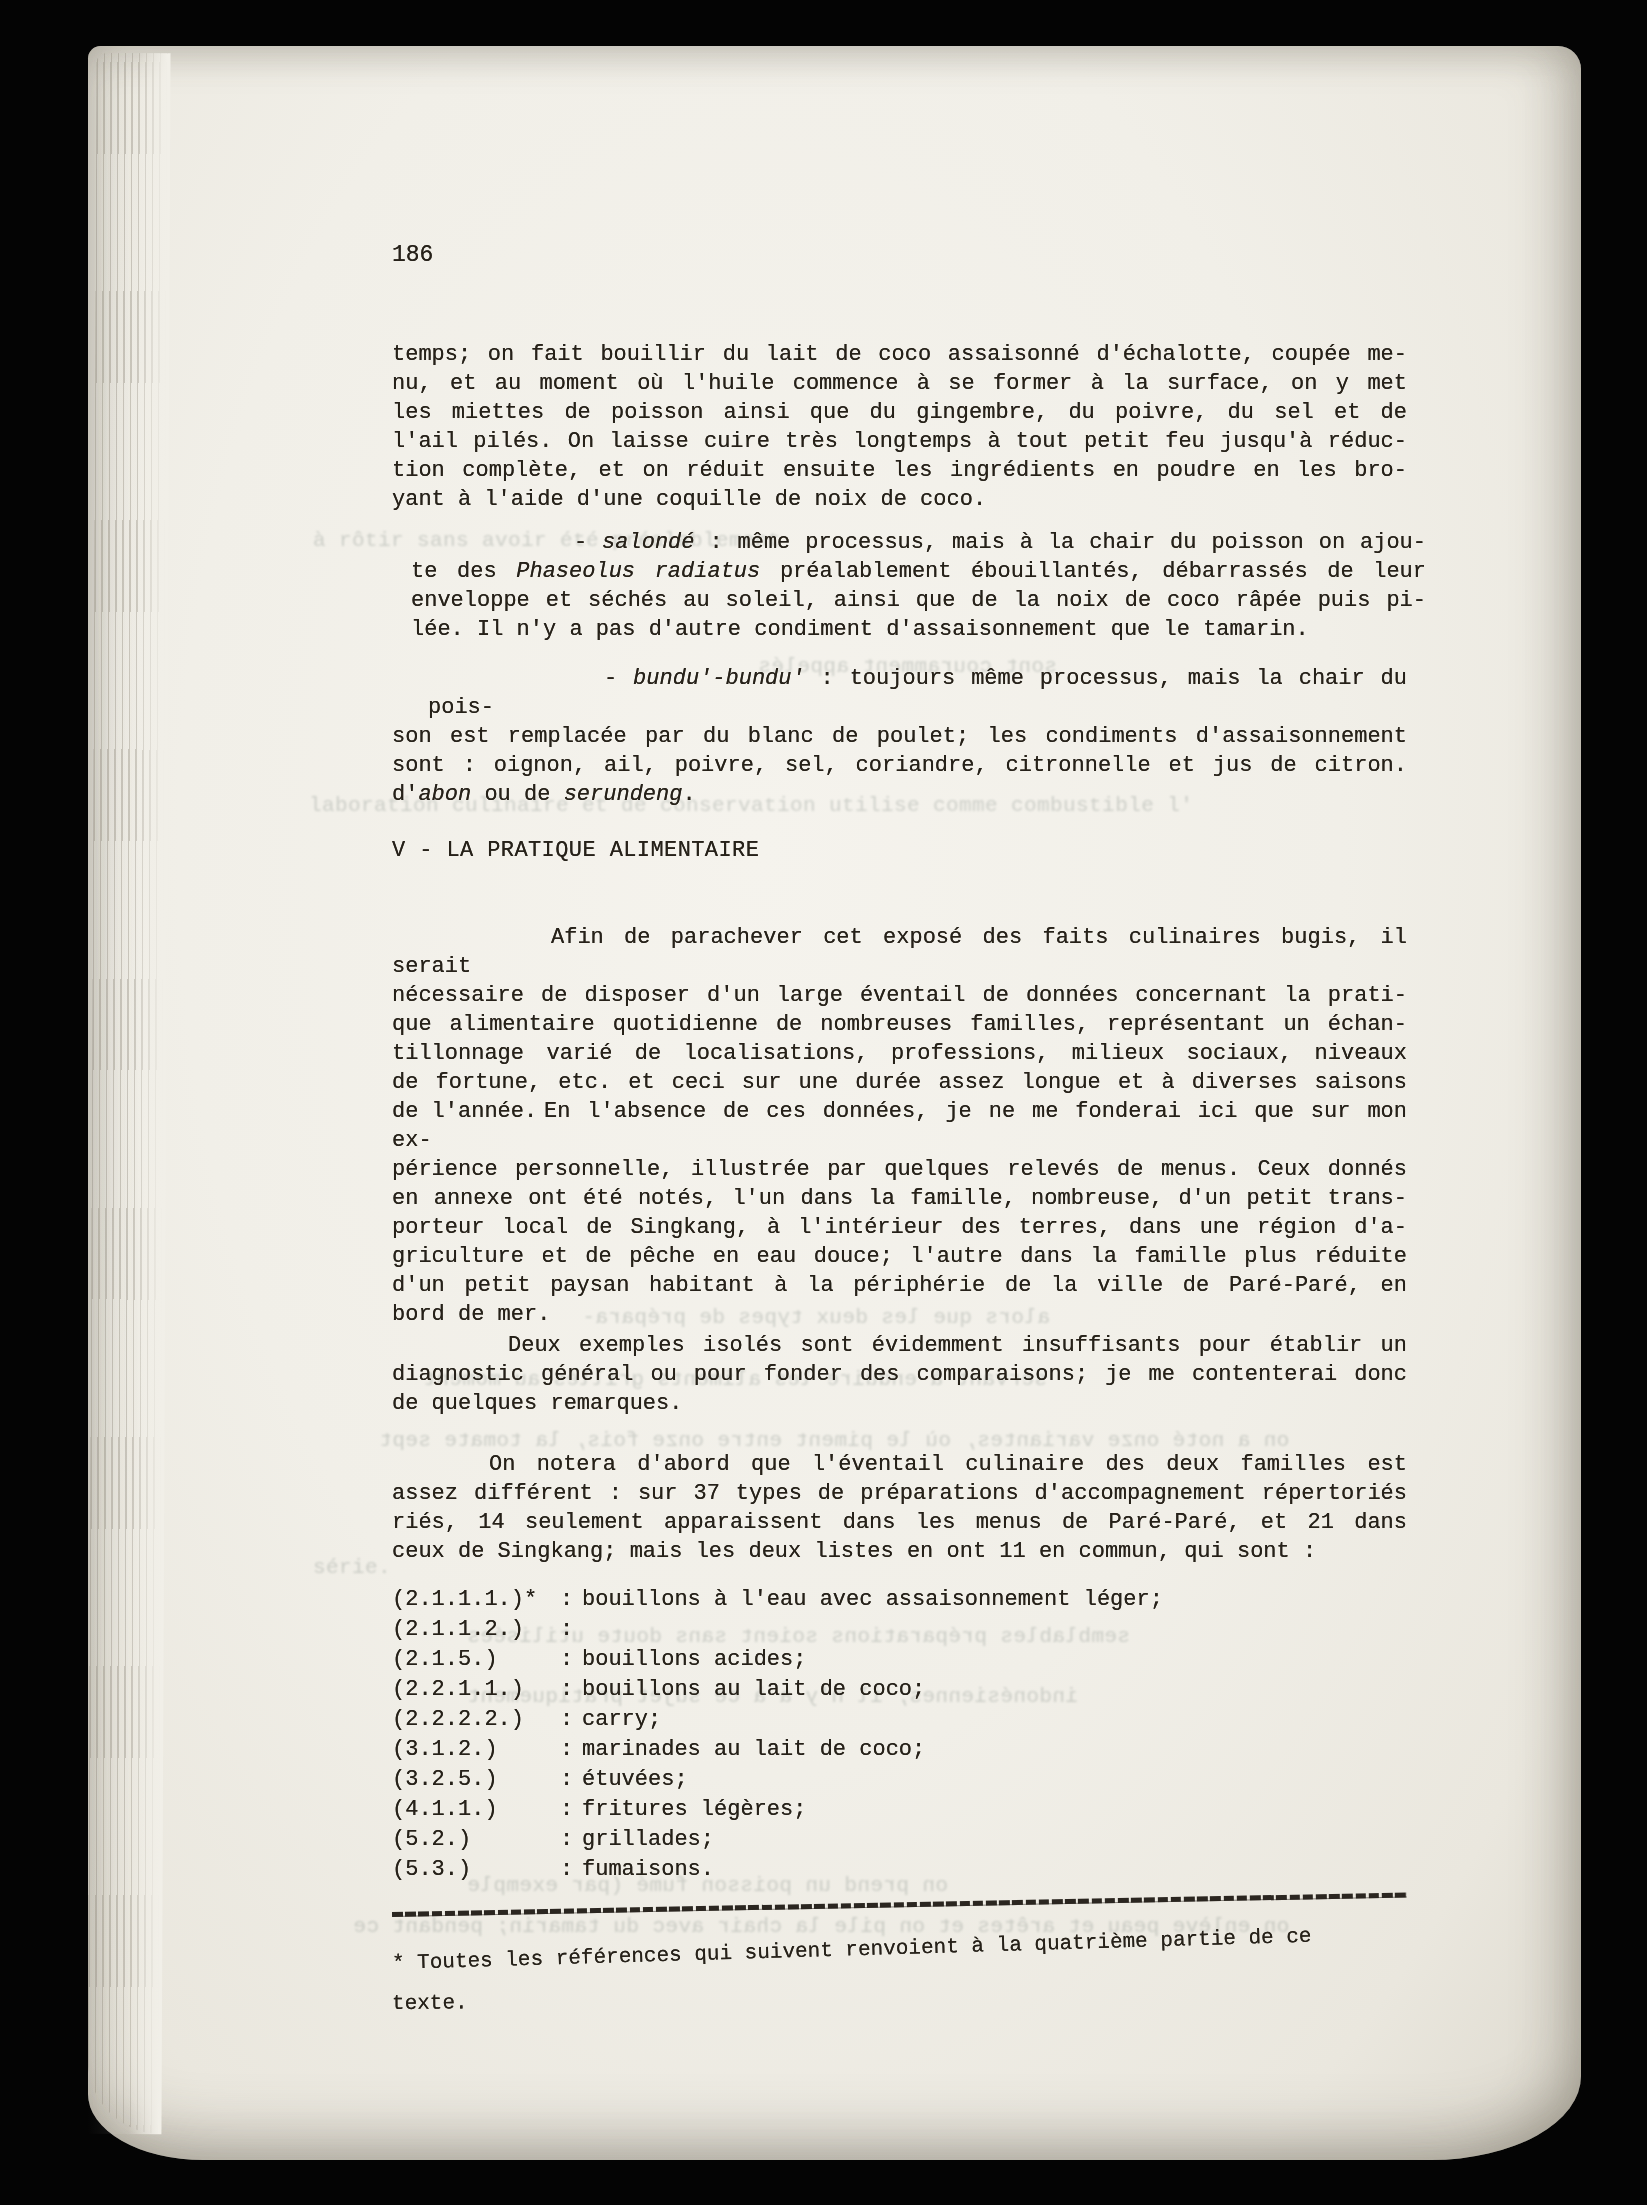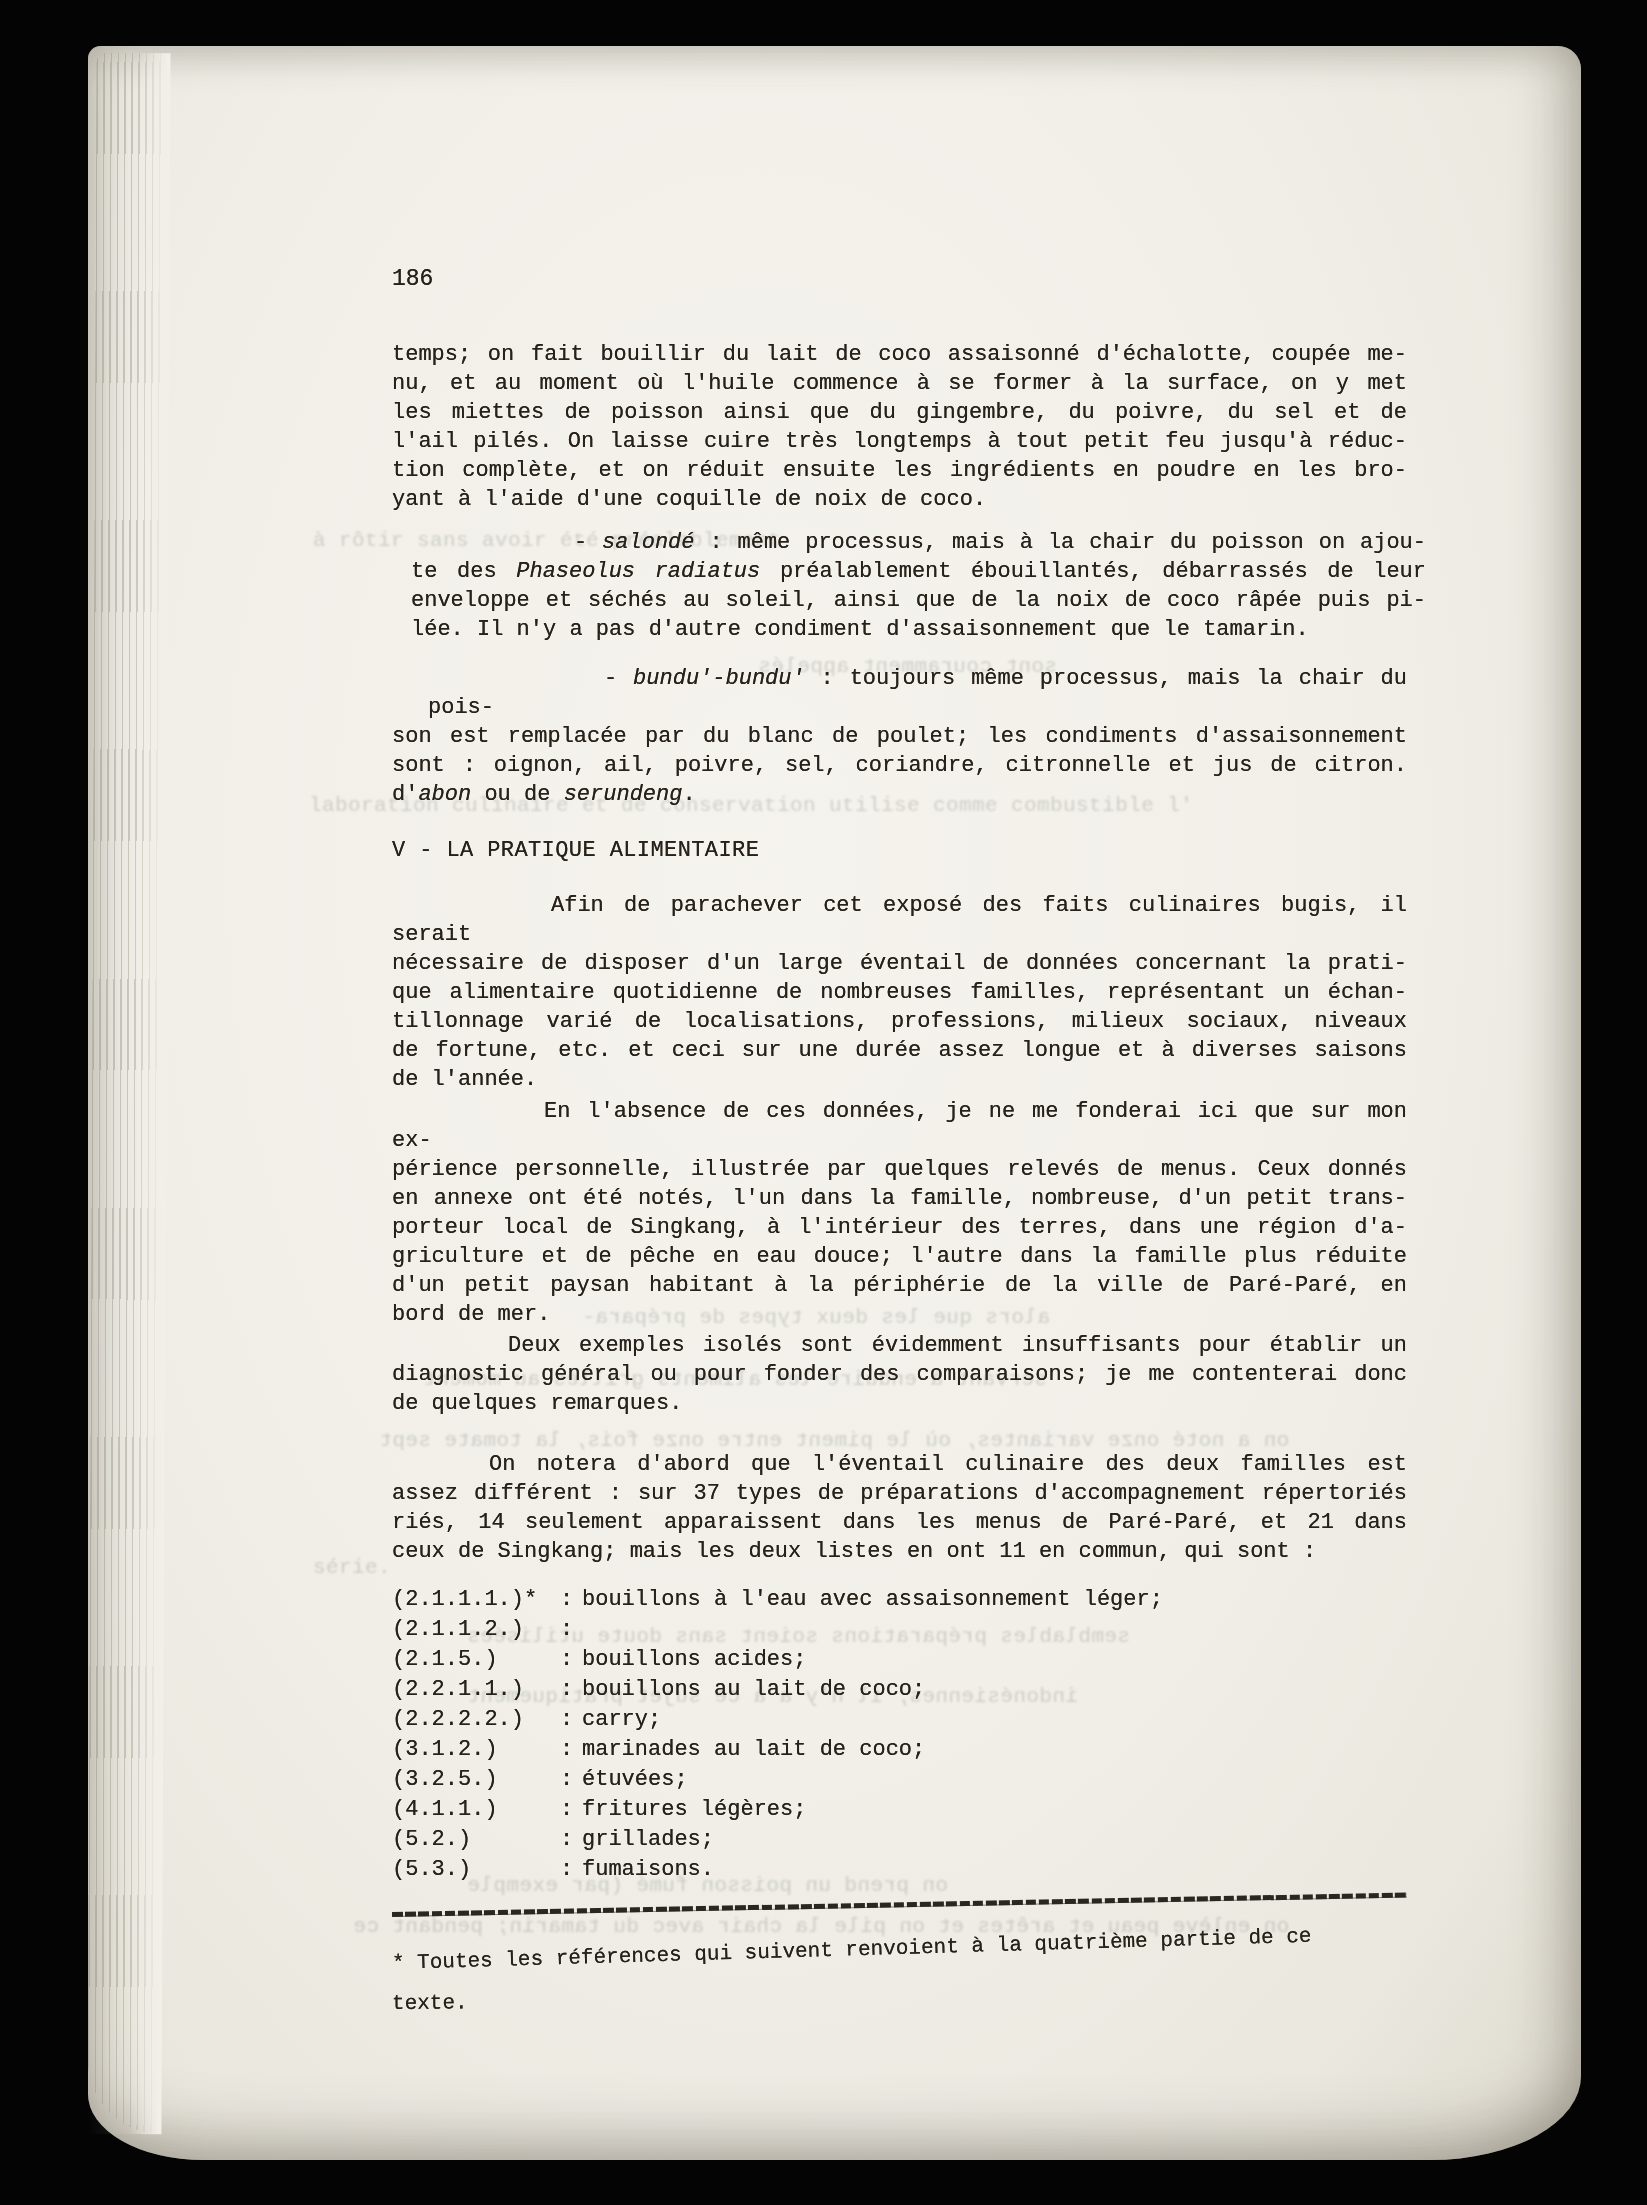--- a/index.html
+++ b/index.html
@@ -40,29 +40,29 @@
     color:#76817b; opacity:.30; filter:blur(1.1px);
   }
   .ghost.mir{transform:scaleX(-1);}
   
   .content{
     position:absolute; left:304px; top:0; width:1015px; height:100%;
     color:#262119; font-size:22px;
     text-shadow:0 0 0.5px rgba(38,33,25,.85);
   }
   .content > div{position:absolute; left:0; width:1015px;}
-  .pageno{top:196px; left:15px; width:106px; font-size:23px;margin-top:24px;}
+  .pageno{top:196px; left:15px; width:106px; font-size:23px;}
   .line{line-height:29px; text-align:justify; text-align-last:justify; }
   .para .line:last-child{text-align-last:left;}
   .it{font-style:italic;}
   .p0{top:294px;}
   .p1{top:482px;margin-left:19px;}  .p1 .line:first-child{text-indent:163px;}
   .p2{top:618px;}  .p2 .line:first-child{text-indent:176px;margin-left:36px;}
   .heading{top:792px; left:35px; letter-spacing:0.4px;}
-  .p3{top:845px;}  .p3 .line:first-child{text-indent:159px;}
+  .p3{top:845px;}  .p3 .line:first-child{text-indent:159px;margin-top:32px;}
   .p4{top:1051px;} .p4 .line:first-child{text-indent:152px;}
   .p5{top:1285px;} .p5 .line:first-child{text-indent:116px;}
   .p6{top:1404px;} .p6 .line:first-child{text-indent:97px;}
   .clist{top:1539px; left:118px;}
   .lrow{display:flex; line-height:30px;}
   .lnum{flex:0 0 168px;}
   .lsep{flex:0 0 auto; margin-right:8.8px;}
   .frule{
     top:1866px; width:521px; height:4.4px;
     background:repeating-linear-gradient(90deg, #2b2620 0 10.6px, rgba(43,38,32,0) 10.6px 13.2px);

